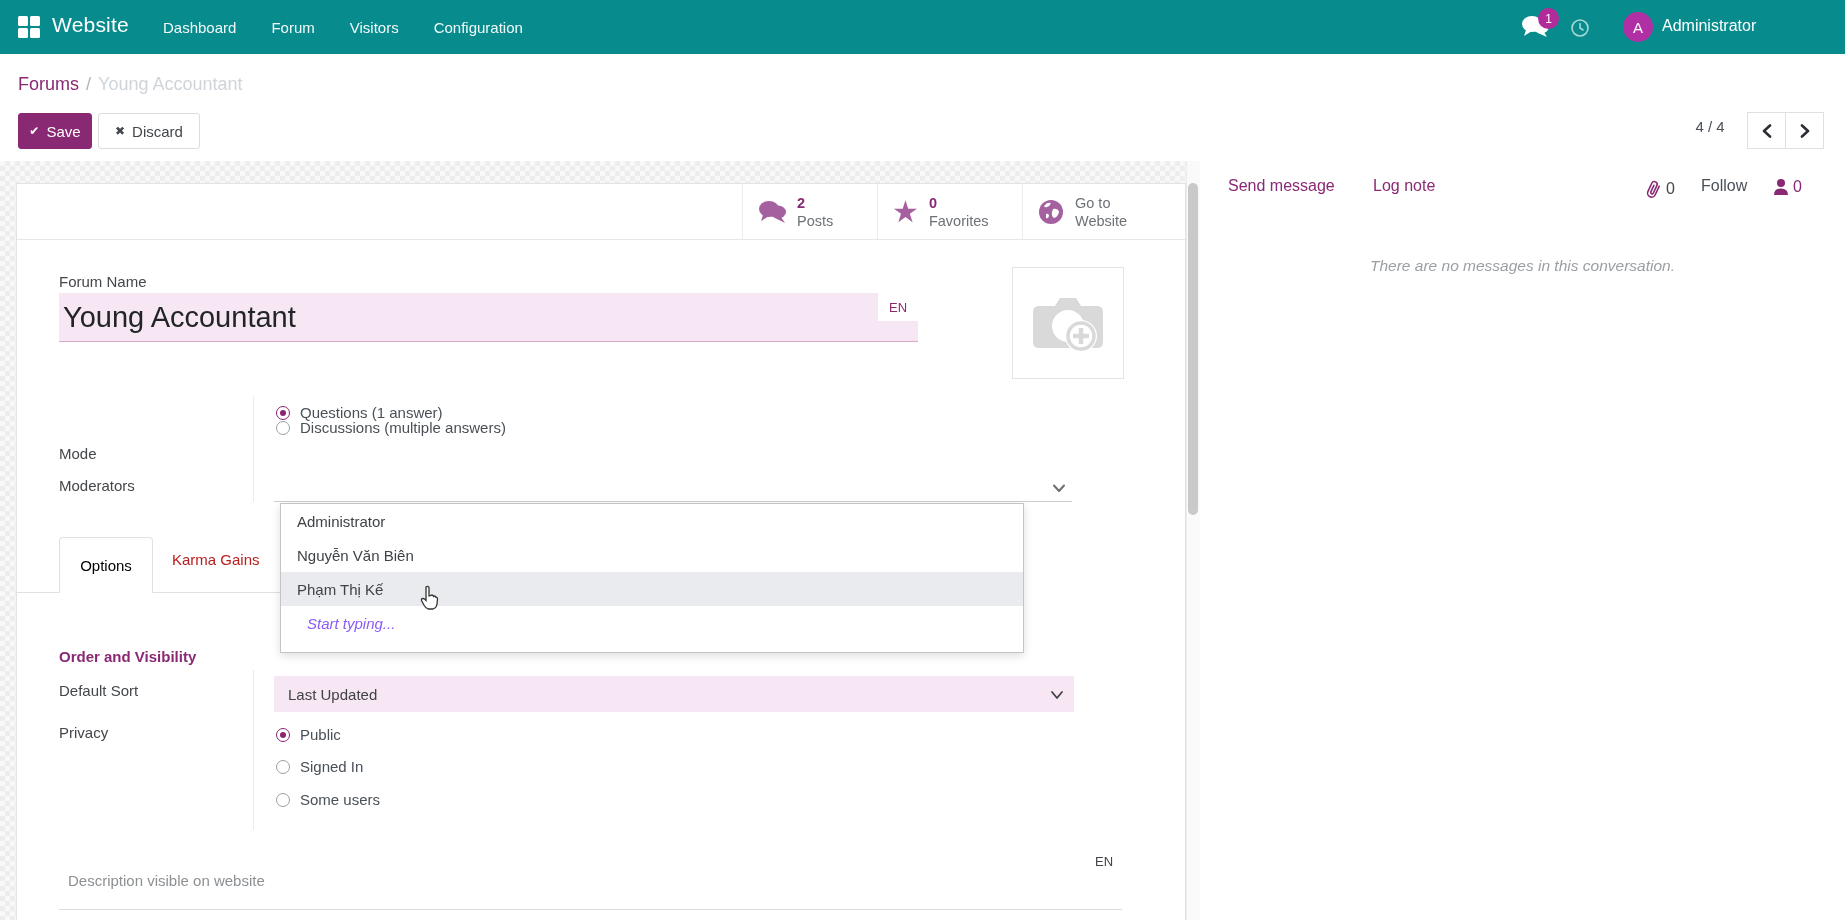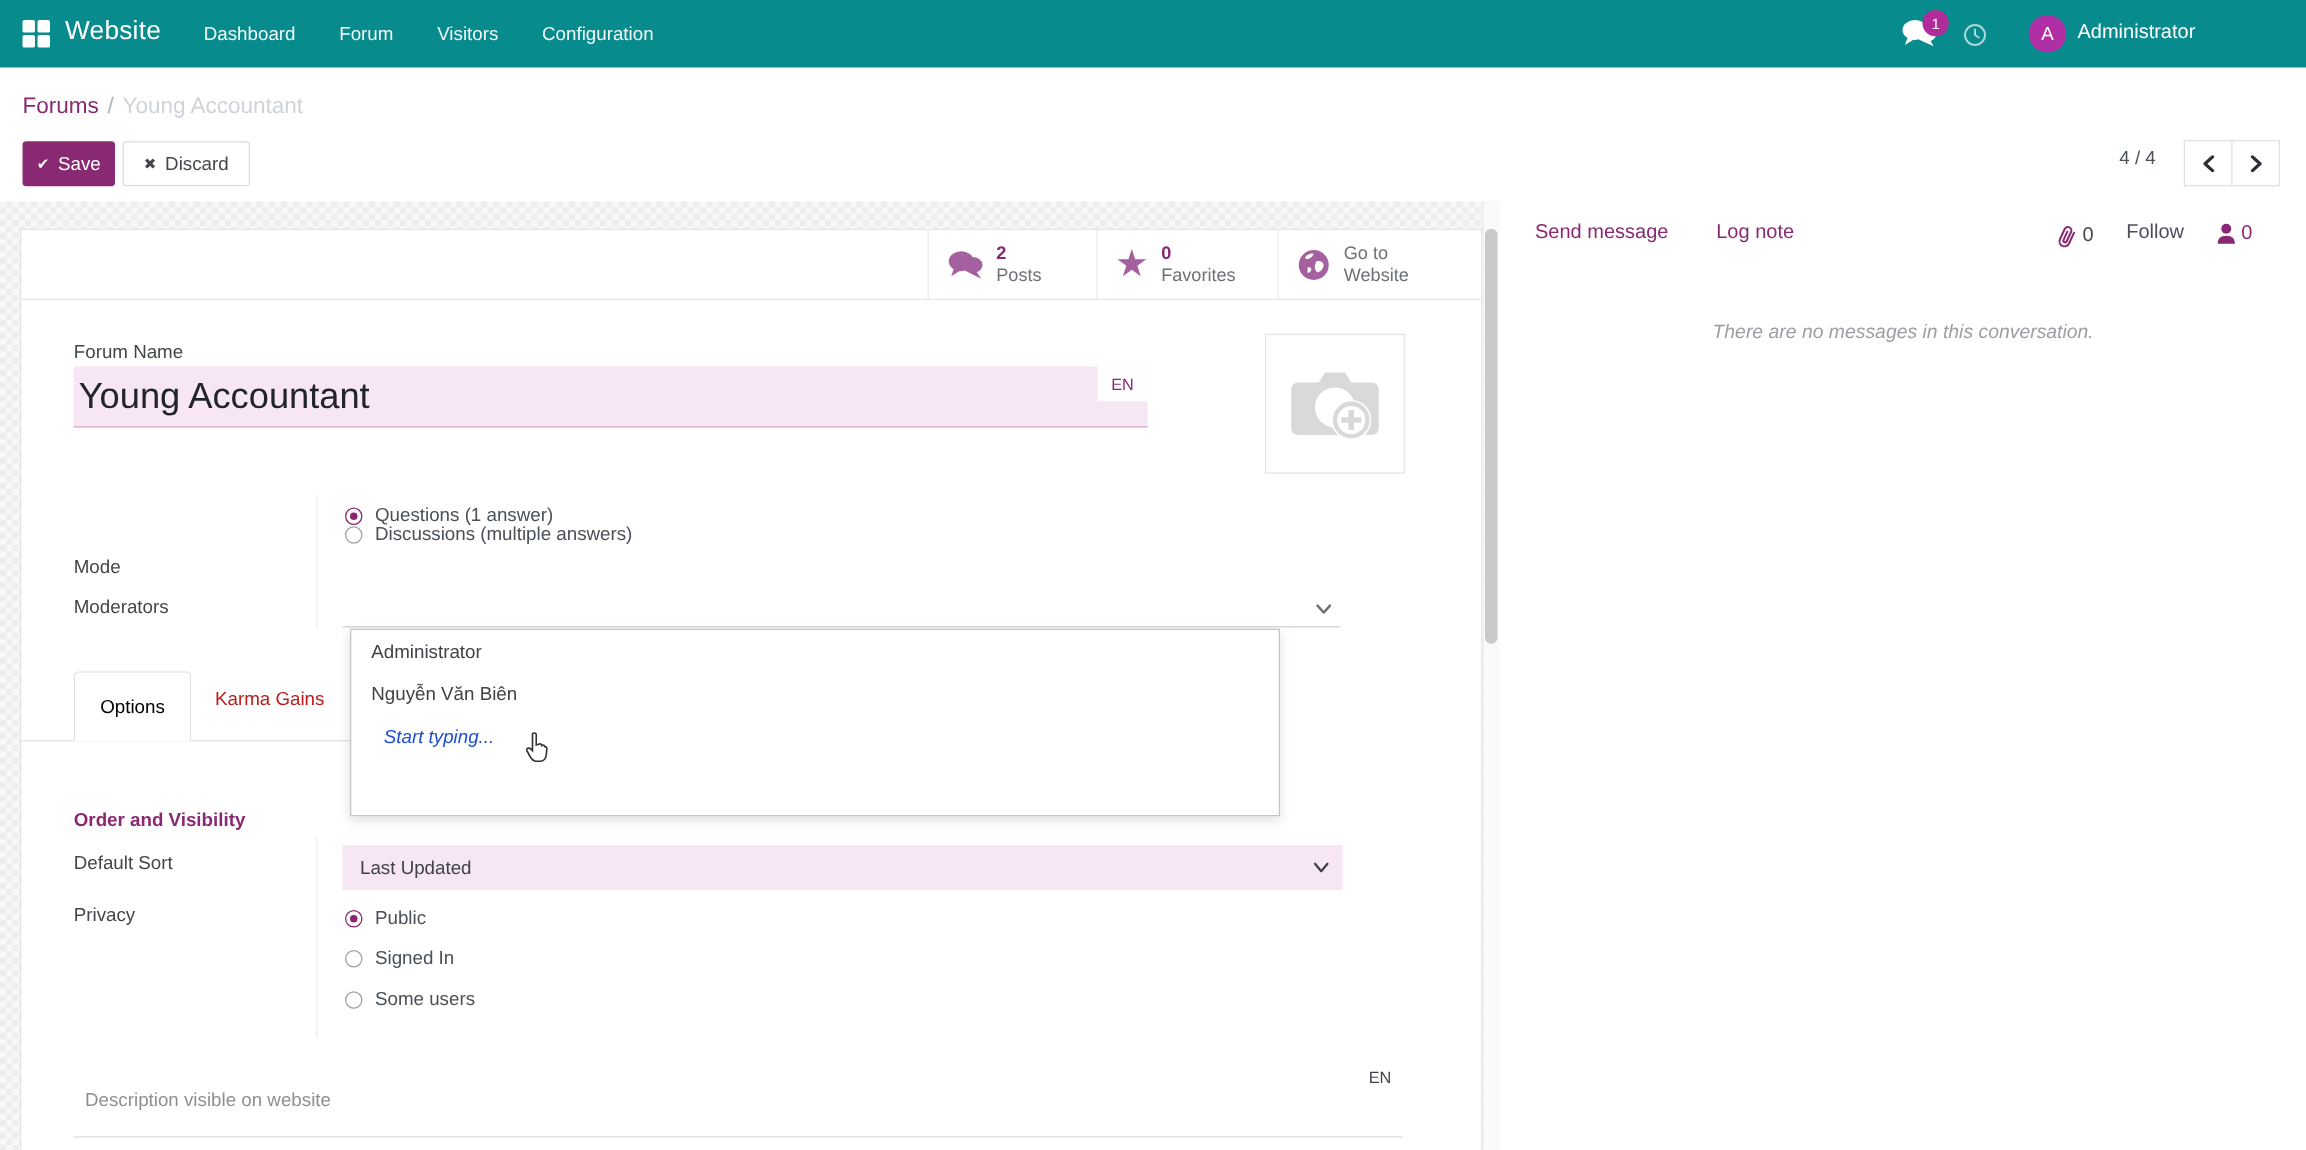--- a/index.html
+++ b/index.html
@@ -82,21 +82,21 @@
 
   
   .tabbar-line { position:absolute; left:17px; top:592px; width:263px; height:1px; background:#dee2e6; }
   .tab-active { position:absolute; left:59px; top:537px; width:94px; height:56px; background:#fff; border:1px solid #dee2e6; border-bottom:1px solid #fff; border-radius:4px 4px 0 0; display:flex; align-items:center; justify-content:center; color:#000000; cursor:pointer; z-index:2; }
   .tab-inactive { position:absolute; left:172px; top:551px; color:#b91c1c; cursor:pointer;text-align:right; }
 
   
   .dropdown { position:absolute; left:280px; top:503px; width:744px; height:150px; background:#fff; border:1px solid #c4c4c4; box-shadow:0 3px 9px rgba(0,0,0,.13); z-index:10; }
   .dd-item { height:34px; display:flex; align-items:center; padding-left:16px; color:#3f4347; cursor:pointer; }
   .dd-item.highlight { background:#e9ebee; }
-  .dd-hint { height:34px; display:flex; align-items:center; padding-left:26px; color:#1d4ed8; font-style:italic; cursor:pointer; }
+  .dd-hint { height:34px; display:flex; align-items:center; padding-left:26px; color:#8b5cf6; font-style:italic; cursor:pointer; }
   .cursor-icon { position:absolute; left:418px; top:585px; z-index:11; pointer-events:none; }
 
   
   .section-title { position:absolute; left:59px; top:648px; color:#8a2973; font-weight:bold; font-size:15px; }
   .sort-label { top:682px; }
   .select-box { position:absolute; left:274px; top:676px; width:800px; height:36px; background:#f7e6f3; display:flex; align-items:center; padding-left:14px; color:#3f4347; cursor:pointer; }
   .select-chevron { position:absolute; right:10px; top:11px; }
   .privacy-label { top:724px; }
 
   .desc-placeholder { position:absolute; left:68px; top:856px; color:#8d9093; font-size:15px; cursor:text;margin-top:16px; }
@@ -251,20 +251,21 @@
     </svg>
 </div>
 
 <div class="tabbar-line"></div>
 <div class="tab-active">Options</div>
 <div class="tab-inactive">Karma Gains</div>
 
 <div class="dropdown">
   <div class="dd-item">Administrator</div>
   <div class="dd-item">Nguyễn Văn Biên</div>
+  <div class="dd-item highlight">Phạm Thị Kế</div>
   <div class="dd-hint">Start typing...</div>
 </div>
 <div class="cursor-icon">
   <svg width="22" height="26" viewBox="0 0 22 26">
     <path d="M8 2 Q10 0.5 11 2.5 L11 11 L13 10.5 Q14 9.5 15 10.5 L15.5 11.5 Q16.5 10.5 17.5 11.5 L18 12.5 Q19.5 12 19.5 14 L19 19 Q18.5 23 15 24 L10.5 24 Q8 23.5 6.5 21 L3.5 15.5 Q3 13.5 5 13.5 Q6.5 13.5 7.5 15 L8 15.5 Z" fill="#ffffff" stroke="#333333" stroke-width="1.3"></path>
   </svg>
 </div>
 
 <div class="section-title">Order and Visibility</div>
 <div class="field-label sort-label">Default Sort</div>

